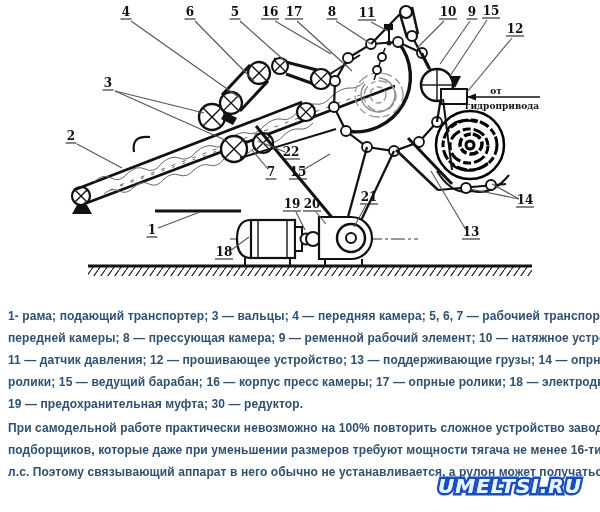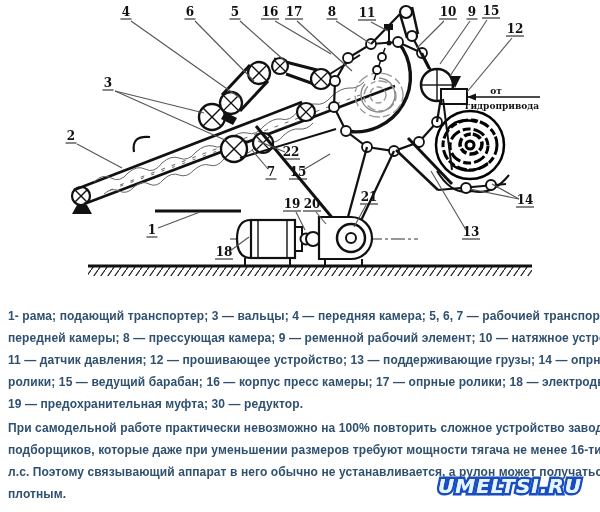--- a/index.html
+++ b/index.html
@@ -287,21 +287,20 @@
         <div class="cap-line">1- рама; подающий транспортер; 3 — вальцы; 4 — передняя камера; 5, 6, 7 — рабочией транспортеры</div>
         <div class="cap-line">передней камеры; 8 — прессующая камера; 9 — ременной рабочий элемент; 10 — натяжное устройство;</div>
         <div class="cap-line">11 — датчик давления; 12 — прошивающее устройство; 13 — поддерживающие грузы; 14 — опрные</div>
         <div class="cap-line">ролики; 15 — ведущий барабан; 16 — корпус пресс камеры; 17 — опрные ролики; 18 — электродвигатель;</div>
         <div class="cap-line">19 — предохранительная муфта; 30 — редуктор.</div>
       </div>
     <div class="cap-par2">
         <div class="cap-line">При самодельной работе практически невозможно на 100% повторить сложное устройство заводских</div>
         <div class="cap-line">подборщиков, которые даже при уменьшении размеров требуют мощности тягача не менее 16-ти – 20-ти</div>
         <div class="cap-line">л.с. Поэтому связывающий аппарат в него обычно не устанавливается, а рулон может получаться не таким</div>
-        <div class="cap-line">плотным.</div>
       </div>
   </div>
 
   <div class="watermark">
     <svg width="168" height="32" viewBox="0 0 168 32">
       <text x="84" y="24" text-anchor="middle" font-family="DejaVu Sans, sans-serif" font-size="20" font-weight="bold" letter-spacing="1" paint-order="stroke" stroke="#1a4dc0" stroke-width="5" fill="#cfe9fc">UMELTSI.RU</text>
       <text x="84" y="24" text-anchor="middle" font-family="DejaVu Sans, sans-serif" font-size="20" font-weight="bold" letter-spacing="1" fill="#eaf6ff" opacity="0.85">UMELTSI.RU</text>
     </svg>
   </div>
 

